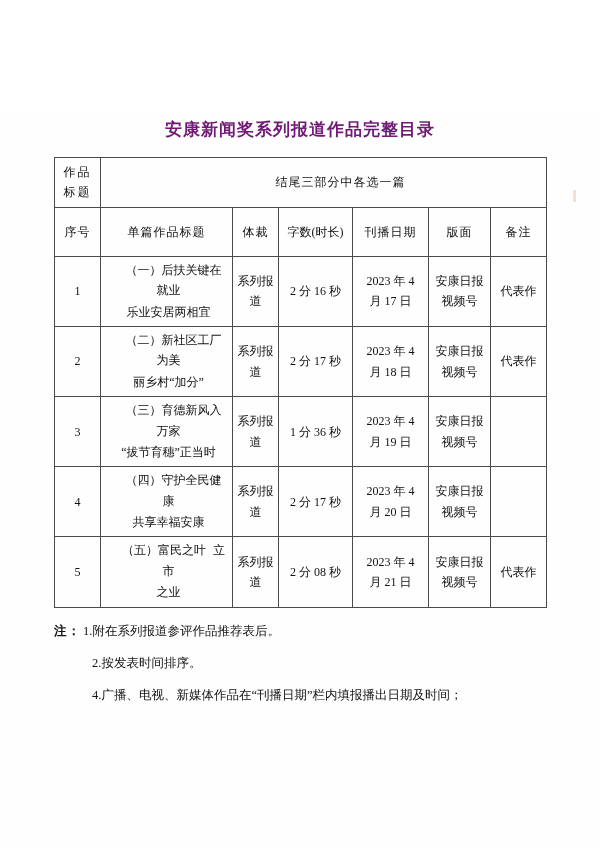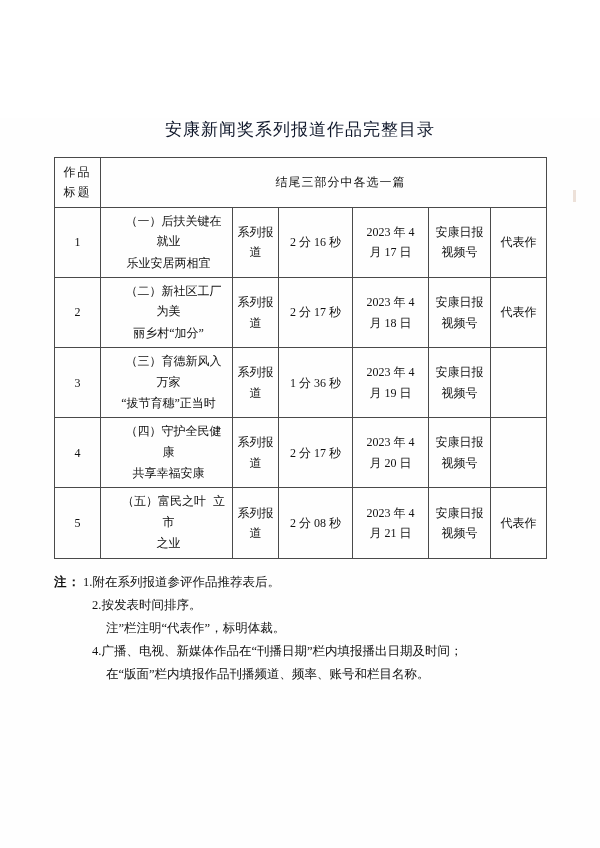--- a/index.html
+++ b/index.html
@@ -19,25 +19,25 @@
     position: relative;
     width: 600px;
     height: 848px;
     background: #fefefe;
     padding: 0;
     box-sizing: border-box;
   }
   .doc-title {
     text-align: center;
     font-size: 17px;
-    font-weight: normal;
+    font-weight: bold;
     letter-spacing: 1px;
     margin-top: 118px;
     margin-bottom: 16px;
-    color: #0f172a;
+    color: #701a75;
   }
   .table-wrap {
     margin: 0 auto;
     width: 492px;
   }
   table.main {
     border-collapse: collapse;
     width: 100%;
     table-layout: fixed;
   }
@@ -98,20 +98,21 @@
     width: 492px;
     font-size: 12.5px;
     line-height: 1.85;
     color: #111;
   }
   .notes .note-line {
     display: block;
     padding-left: 38px;
     text-indent: 0;
     position: relative;
+    margin-top: 9px;
   }
   .notes .note-first {
     padding-left: 0;
   }
   .notes .label {
     font-weight: bold;
     letter-spacing: 1px;
     margin-right: 2px;
   }
   .notes .cont {
@@ -146,20 +147,29 @@
         <col style="width:76px">
         <col style="width:62px">
         <col style="width:56px">
       </colgroup>
       <tbody>
         <tr class="row-title">
           <td class="cell-label" colspan="1">作品标题</td>
           <td class="cell-worktitle" colspan="6">结尾三部分中各选一篇</td>
         </tr>
 
+        <tr class="head-row">
+          <td>序号</td>
+          <td>单篇作品标题</td>
+          <td>体裁</td>
+          <td class="narrow">字数(时长)</td>
+          <td>刊播日期</td>
+          <td>版面</td>
+          <td>备注</td>
+        </tr>
 
         <tr class="data-row">
           <td>1</td>
           <td class="piece-title">
             <span class="l1">（一）后扶关键在就业</span>
             <span class="l2">乐业安居两相宜</span>
           </td>
           <td class="genre">系列报道</td>
           <td class="words">2 分 16 秒</td>
           <td class="date">
@@ -250,18 +260,16 @@
         </tr>
       </tbody>
     </table>
   </div>
 
   <div class="notes">
     <div class="note-line note-first">
       <span class="label">注：</span><span>1.附在系列报道参评作品推荐表后。</span>
     </div>
     <div class="note-line">2.按发表时间排序。</div>
-    <div class="note-line cont">注”栏注明“代表作”，标明体裁。</div>
     <div class="note-line">4.广播、电视、新媒体作品在“刊播日期”栏内填报播出日期及时间；</div>
-    <div class="note-line cont">在“版面”栏内填报作品刊播频道、频率、账号和栏目名称。</div>
   </div>
 
 </div>
 
 </body></html>

